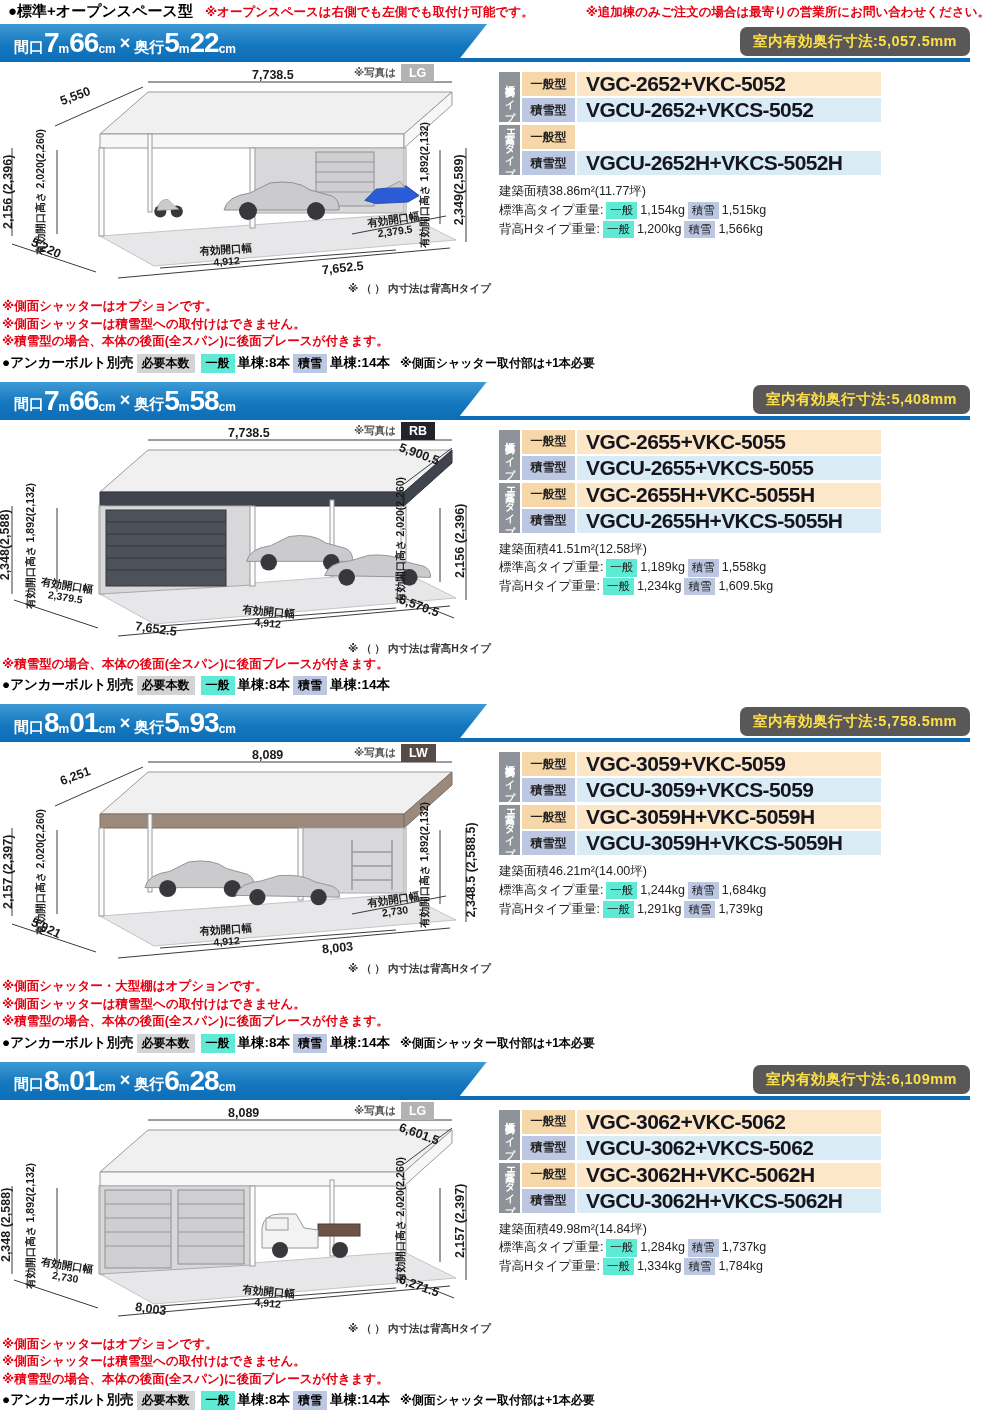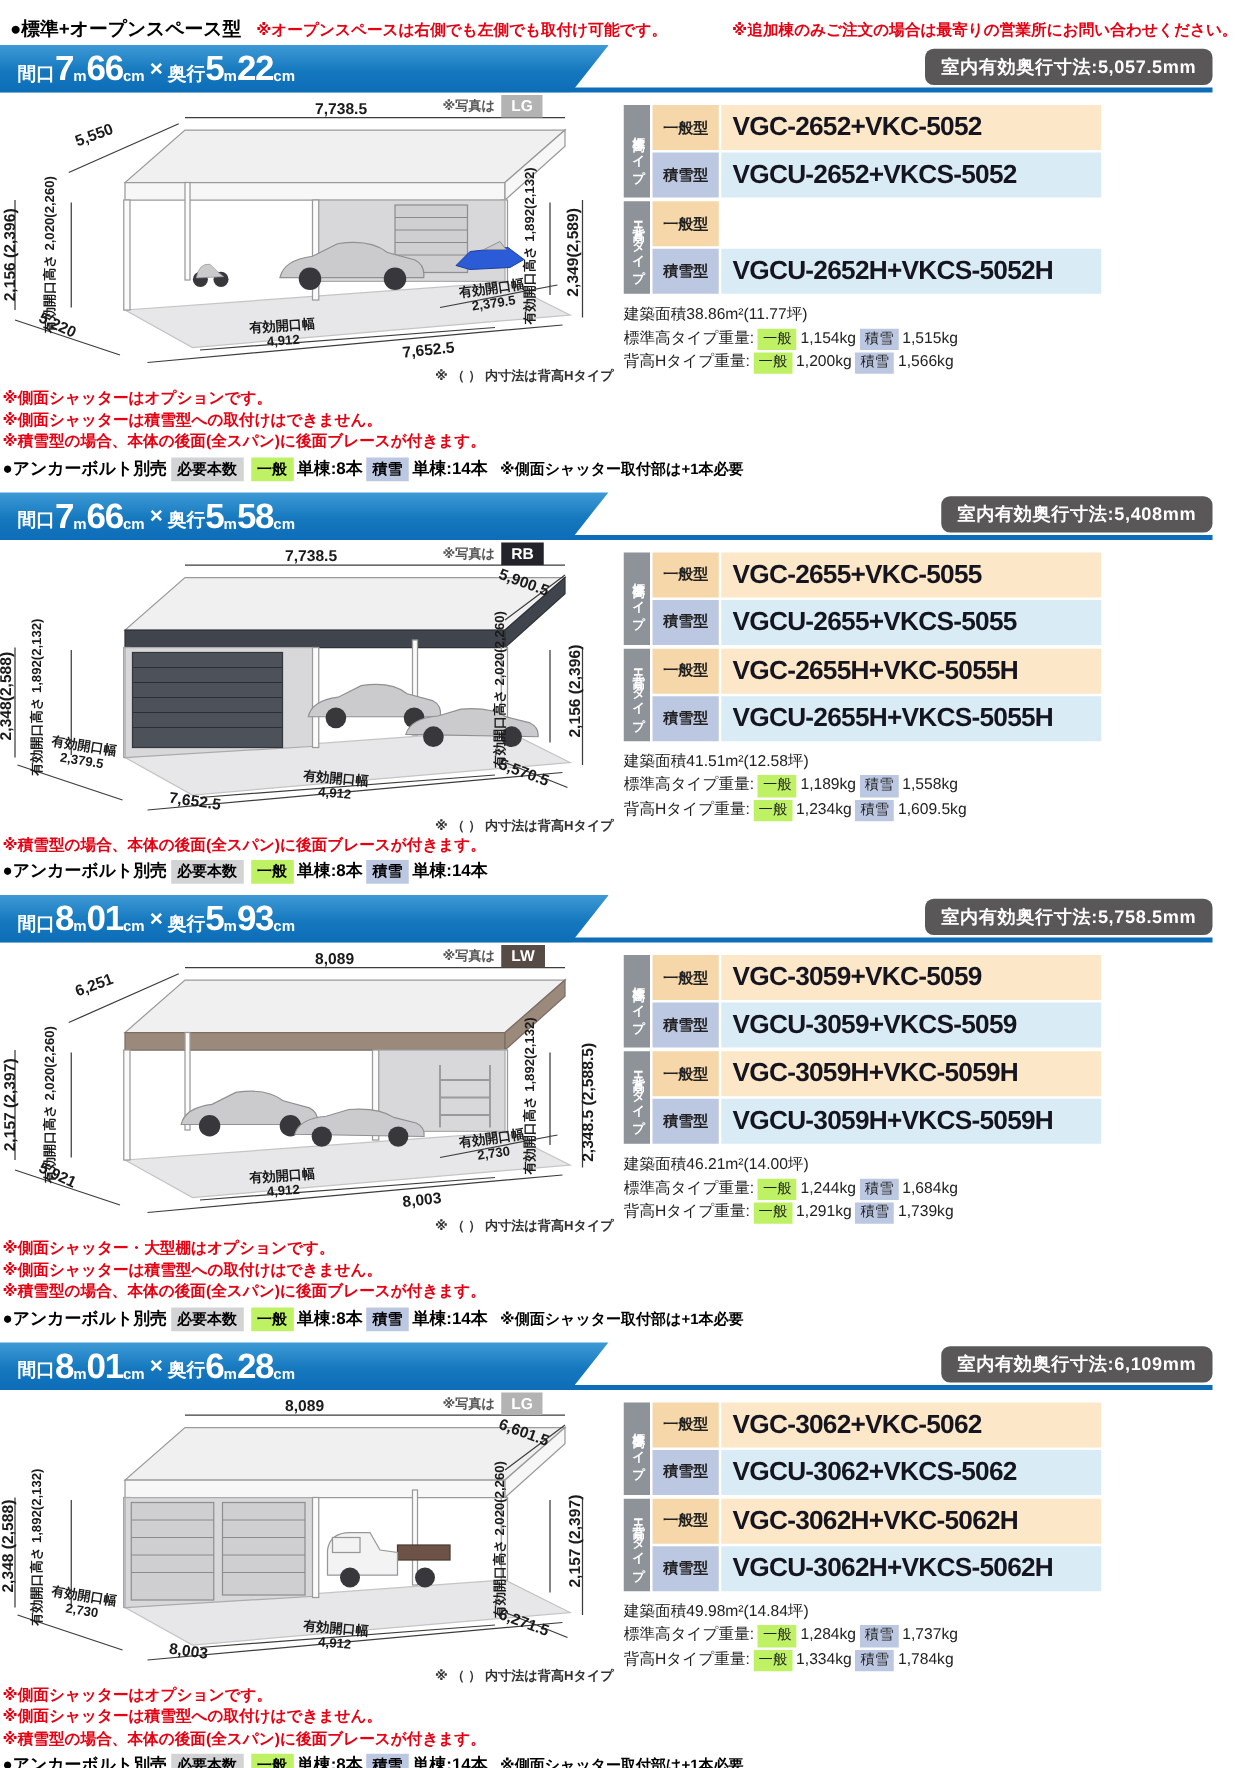--- a/index.html
+++ b/index.html
@@ -1,41 +1,41 @@
 <!DOCTYPE html>
 <html><head>
 <meta charset="utf-8">
 <style>
   * { box-sizing: border-box; }
   body {
     width: 1000px; margin: 0; background: #fff; color: #111;
     font-family: "Liberation Sans", "DejaVu Sans", sans-serif;
   }
   
-  .topbar { display: flex; align-items: baseline; gap: 12px; padding: 14px 10px 3px 8px; }
+  .topbar { display: flex; align-items: baseline; gap: 12px; padding: 2px 10px 3px 8px; }
   .tb-title { font-weight: bold; font-size: 15px; color: #000; }
   .tb-red { color: #e60012; font-size: 12.5px; font-weight: bold; }
   .tb-red.right { margin-left: auto; }
 
   
   .section { margin-bottom: 9px; }
   .sec-head { position: relative; height: 38px; margin-bottom: 2px; }
   .head-rule { position: absolute; left: 0; right: 30px; bottom: 0; height: 4px; background: #0d6db8; }
   .head-banner {
     position: absolute; left: 0; top: 0; width: 487px; height: 38px;
     background: linear-gradient(180deg, #3e9ad6 0%, #1578be 55%, #0d6db8 100%);
     clip-path: polygon(0 0, 100% 0, calc(100% - 30px) 100%, 0 100%);
     color: #fff; display: flex; align-items: baseline; padding: 0 0 0 14px;
   }
   .b-sm { font-size: 15px; font-weight: bold; align-self: center; margin-top: 8px; }
   .b-lg { font-size: 28px; font-weight: bold; line-height: 38px; letter-spacing: -1px; }
   .b-un { font-size: 12px; font-weight: bold; align-self: center; margin-top: 12px; }
   .b-x  { font-size: 18px; font-weight: bold; margin: 0 4px; align-self: center; }
   .head-badge {
-    position: absolute; right: 30px; top: 3px; background: #595757; color: #ffffff;
+    position: absolute; right: 30px; top: 3px; background: #595757; color: #fde047;
     font-size: 14.5px; font-weight: bold; padding: 5px 13px; border-radius: 7px; letter-spacing: 0.5px;
   }
 
   
   .sec-body { display: flex; }
   .drawing { position: relative; width: 497px; height: 232px; flex: none; }
   .right-col { flex: 1; padding: 8px 0 0 2px; }
 
   
   .dim { position: absolute; font-size: 10.5px; color: #1a1a1a; white-space: nowrap; line-height: 1.1; font-weight: bold; }
@@ -94,32 +94,32 @@
   .shelf { fill: none; stroke: #9a9a9d; stroke-width: 1.5; }
   .x-s1, .x-s2, .x-s3, .x-s4 { display: none; }
   .s1 .x-s1, .s2 .x-s2, .s3 .x-s3, .s4 .x-s4 { display: inline; }
 
   
   .model-table { display: flex; flex-direction: column; gap: 3px; width: 382px; }
   .tgroup { display: flex; gap: 2px; }
   .tg-side { width: 21px; background: #8d9399; color: #fff; display: flex; align-items: center; justify-content: center; }
   .tg-side span { writing-mode: vertical-rl; font-size: 10px; font-weight: bold; letter-spacing: 1px; }
   .tg-rows { flex: 1; display: flex; flex-direction: column; gap: 2px; }
-  .trow { display: flex; gap: 2px; height: 36px; }
+  .trow { display: flex; gap: 2px; height: 24px; }
   .trow .rl { width: 53px; display: flex; align-items: center; justify-content: center; font-size: 12px; font-weight: bold; color: #222; }
   .trow .rm { flex: 1; display: flex; align-items: center; padding-left: 9px; font-size: 21px; font-weight: bold; color: #15151f; letter-spacing: -0.6px; }
   .trow.general .rl { background: #f6d7a9; }
   .trow.general .rm { background: #fce7c9; }
   .trow.snow .rl { background: #bcc7e2; }
   .trow.snow .rm { background: #d9ecf6; }
 
   
   .specs { margin-top: 7px; font-size: 12.5px; color: #222; line-height: 1.5; }
   .chip { display: inline-block; font-size: 11.5px; padding: 0 4px; margin: 0 3px; }
-  .chip.gen { background: #bef264; }
+  .chip.gen { background: #5eead4; }
   .chip.snw { background: #bcc7e2; }
   .chip.req { background: #d2d3d5; }
 
   
   .notes { margin: 2px 0 0 2px; }
   .rednote { color: #e60012; font-weight: bold; font-size: 12.5px; line-height: 1.4; }
   .rednote:empty { display: none; }
   .anchor-line { font-size: 13.5px; font-weight: bold; margin-top: 3px; color: #000; }
   .anchor-line .chip { font-weight: bold; font-size: 12px; padding: 1px 5px; }
   .anchor-extra { font-weight: bold; margin-left: 10px; font-size: 12px; }

